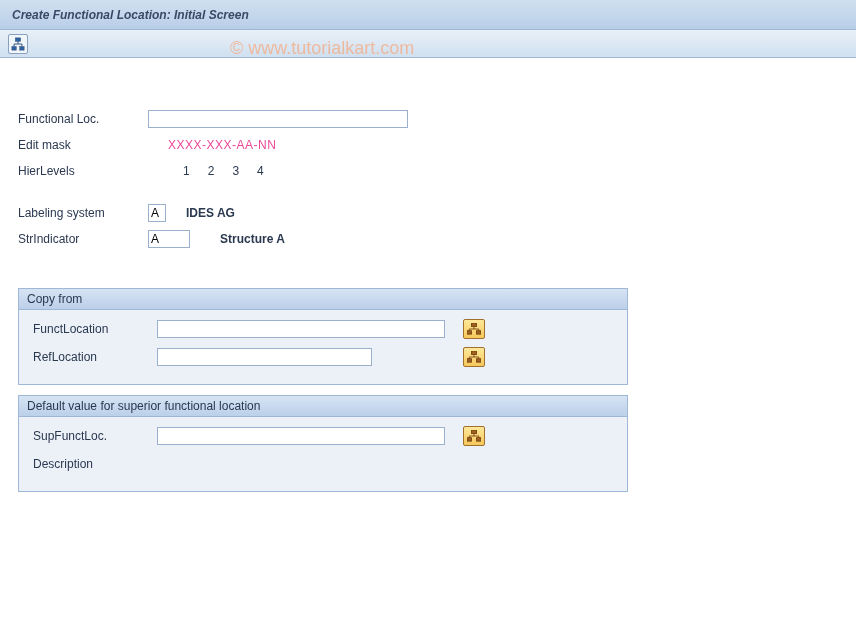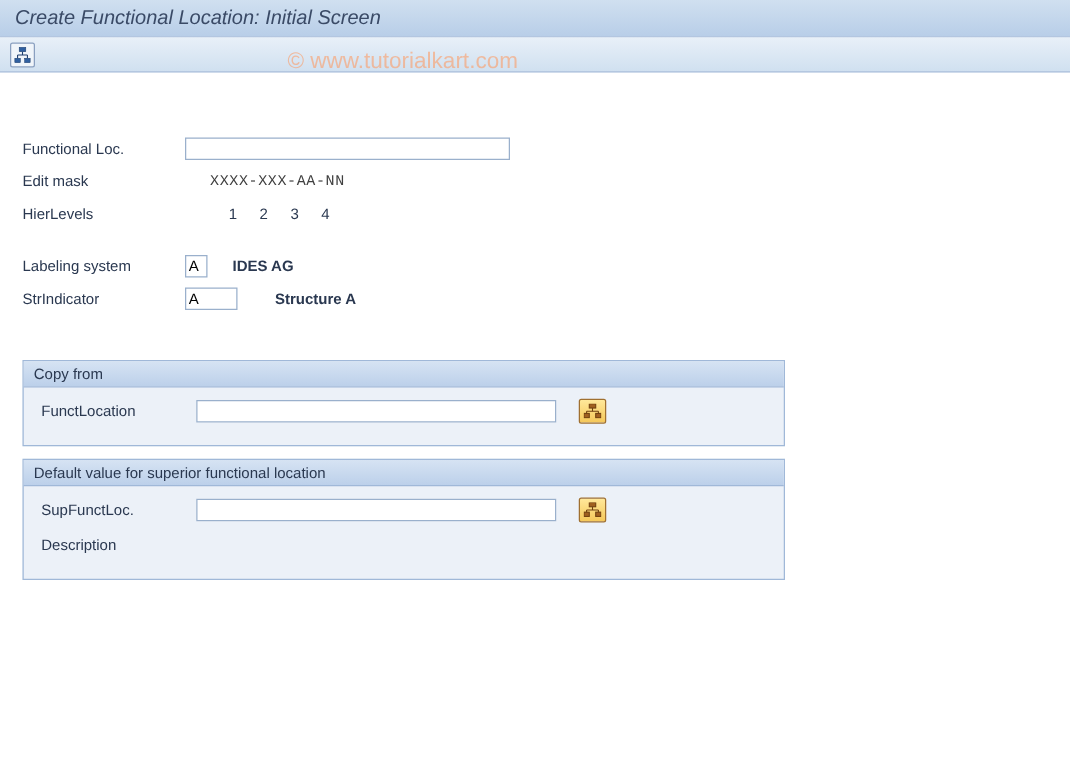--- a/index.html
+++ b/index.html
@@ -15,23 +15,23 @@
     }
     .title-bar {
       background: linear-gradient(to bottom, #d0e0f0, #b8cee8);
       border-bottom: 1px solid #a0b8d8;
       padding: 4px 12px;
       height: 30px;
       display: flex;
       align-items: center;
     }
     .title-text {
-      font-weight: normal;
+      font-weight: bold;
       font-style: italic;
-      font-size: 16px;
+      font-size: 12px;
       color: #3a4a66;
     }
     .toolbar {
       background: linear-gradient(to bottom, #e8f0f8, #d0e0f0);
       border-bottom: 1px solid #a0b8d8;
       height: 28px;
       display: flex;
       align-items: center;
       padding: 0 8px;
     }
@@ -77,22 +77,22 @@
       font-weight: bold;
     }
     .hier-levels {
       display: flex;
       gap: 18px;
       margin-left: 35px;
       color: #2a3850;
     }
     .edit-mask-val {
       margin-left: 20px;
-      color: #404040;
-      font-family: Liberation Mono, monospace;
+      color: #ec4899;
+      font-family: Liberation Sans, sans-serif;
       letter-spacing: 0.5px;
     }
     .spacer-sm { height: 16px; }
     .spacer-md { height: 24px; }
     .group-box {
       width: 610px;
       border: 1px solid #a0b8d8;
       margin-top: 10px;
       background: #ecf1f8;
     }
@@ -210,20 +210,35 @@
             <rect x="5" y="0" width="6" height="4" fill="#a06020" stroke="#704010"></rect>
             <rect x="0" y="9" width="5" height="4" fill="#a06020" stroke="#704010"></rect>
             <rect x="11" y="9" width="5" height="4" fill="#a06020" stroke="#704010"></rect>
             <line x1="8" y1="4" x2="8" y2="7" stroke="#704010"></line>
             <line x1="2.5" y1="7" x2="13.5" y2="7" stroke="#704010"></line>
             <line x1="2.5" y1="7" x2="2.5" y2="9" stroke="#704010"></line>
             <line x1="13.5" y1="7" x2="13.5" y2="9" stroke="#704010"></line>
           </svg>
         </div>
       </div>
+      <div class="field-row">
+        <span class="field-label">RefLocation</span>
+        <input class="field-input hl215" type="text" value="" style="">
+        <div class="hier-btn" style="margin-left:91px">
+          <svg viewBox="0 0 16 14">
+            <rect x="5" y="0" width="6" height="4" fill="#a06020" stroke="#704010"></rect>
+            <rect x="0" y="9" width="5" height="4" fill="#a06020" stroke="#704010"></rect>
+            <rect x="11" y="9" width="5" height="4" fill="#a06020" stroke="#704010"></rect>
+            <line x1="8" y1="4" x2="8" y2="7" stroke="#704010"></line>
+            <line x1="2.5" y1="7" x2="13.5" y2="7" stroke="#704010"></line>
+            <line x1="2.5" y1="7" x2="2.5" y2="9" stroke="#704010"></line>
+            <line x1="13.5" y1="7" x2="13.5" y2="9" stroke="#704010"></line>
+          </svg>
+        </div>
+      </div>
     </div>
   </div>
 
   <div class="group-box">
     <div class="group-header">Default value for superior functional location</div>
     <div class="group-body">
       <div class="field-row">
         <span class="field-label">SupFunctLoc.</span>
         <input class="field-input hl288" type="text" value="" style="">
         <div class="hier-btn">

